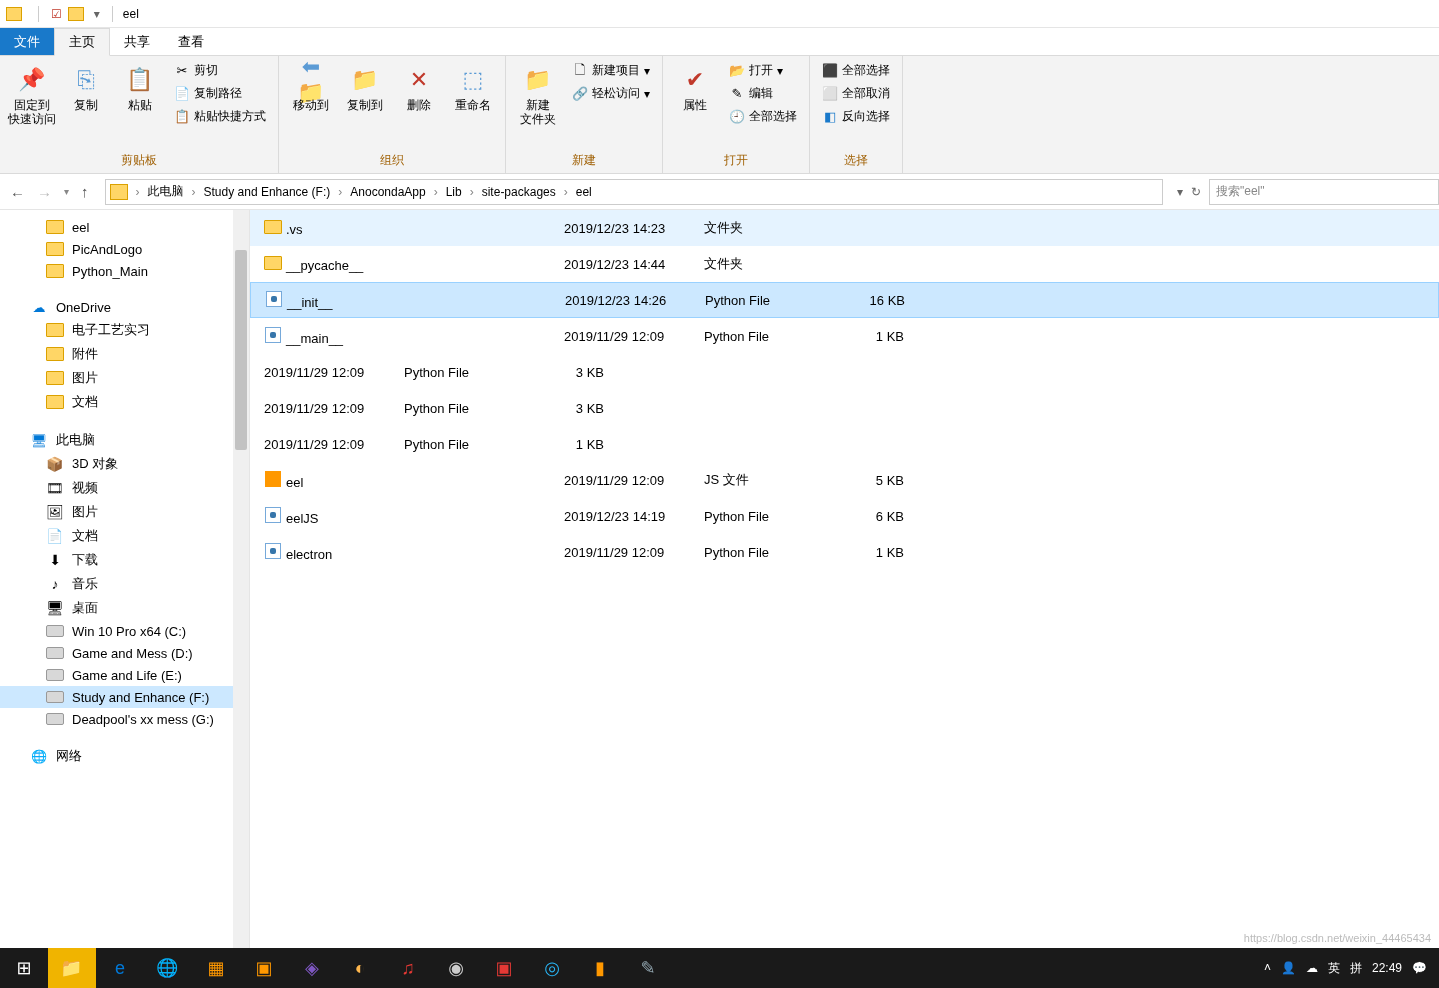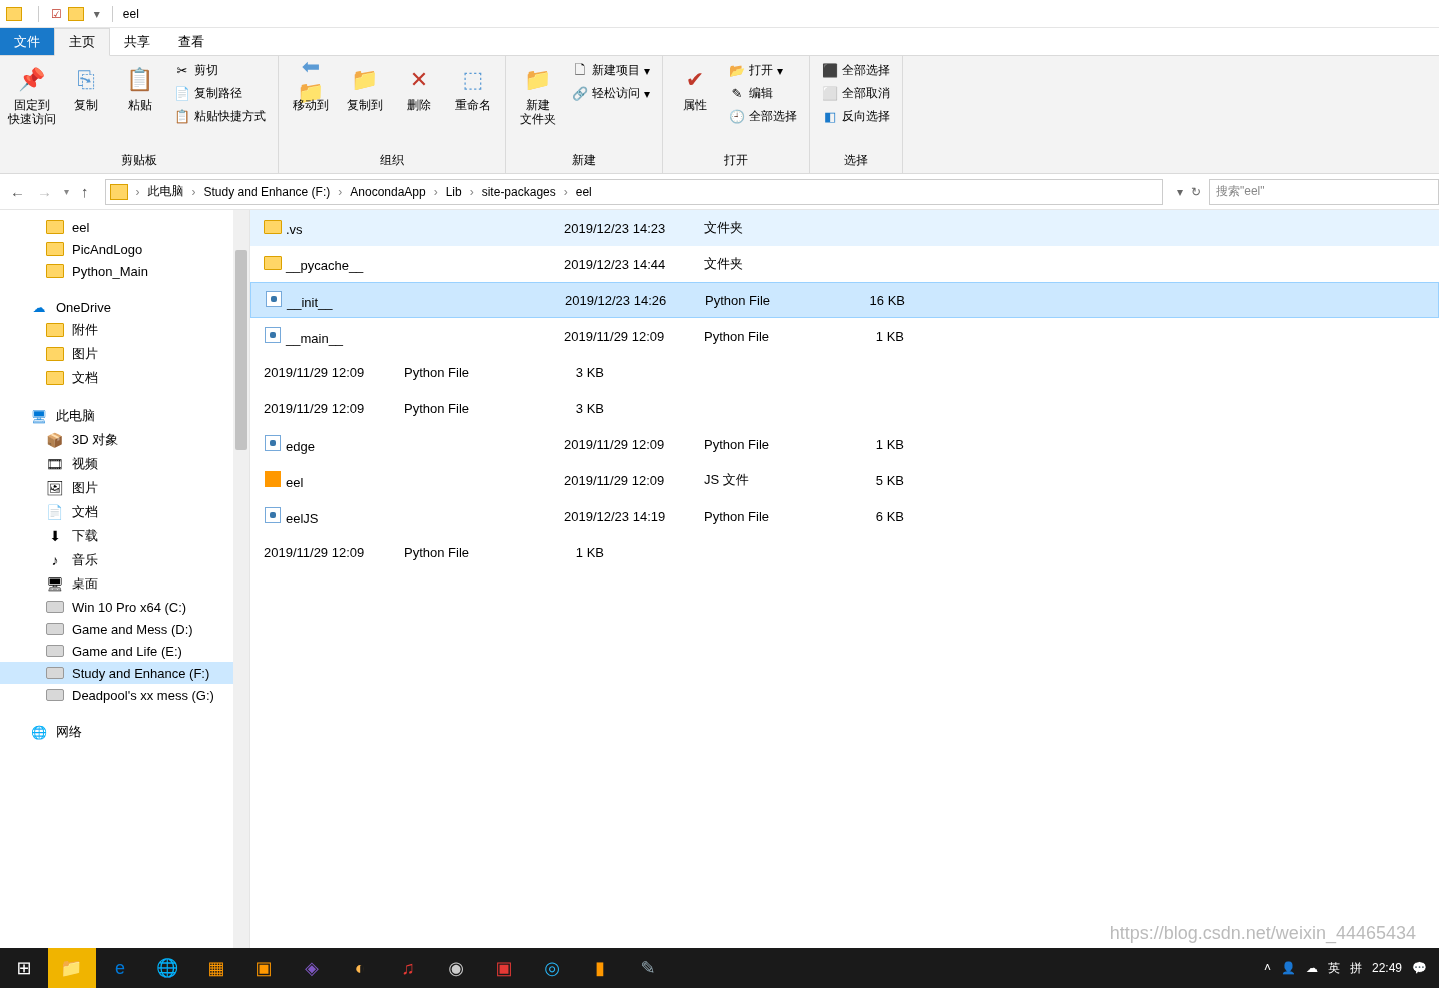--- a/index.html
+++ b/index.html
@@ -15,21 +15,21 @@
 
 .tabs { height: 28px; display: flex; align-items: stretch; background: #fff; border-bottom: 1px solid #dadada; }
 .tab { padding: 0 14px; display:flex; align-items:center; font-size:13px; cursor:pointer; }
 .tab.file { background:#1979ca; color:#fff;text-align:right; }
 .tab.active { background:#f3f3f3; border:1px solid #dadada; border-bottom:1px solid #f3f3f3; margin-bottom:-1px; }
 
 
 .ribbon { height: 118px; background:#f3f3f3; border-bottom:1px solid #dadada; display:flex; }
 .rgroup { border-right:1px solid #dadada; padding:4px 8px 2px 8px; display:flex; flex-direction:column; justify-content:space-between; }
 .rgroup .body { display:flex; align-items:flex-start; gap:6px; flex:1; }
-.rgroup .label { text-align:center; font-size:12px; color:#000000; padding:2px 0; }
+.rgroup .label { text-align:center; font-size:12px; color:#a16207; padding:2px 0; }
 .bigbtn { display:flex; flex-direction:column; align-items:center; justify-content:center; width:48px; padding:4px 2px; cursor:pointer; text-align:center; line-height:1.2; }
 .bigbtn .glyph { width:32px; height:32px; display:flex; align-items:center; justify-content:center; font-size:22px; margin-bottom:2px; }
 .smallbtns { display:flex; flex-direction:column; gap:2px; }
 .smallbtn { display:flex; align-items:center; gap:4px; padding:2px 4px; cursor:pointer; white-space:nowrap; }
 .smallbtn .glyph { width:16px; height:16px; display:inline-flex; align-items:center; justify-content:center; font-size:13px; }
 
 
 .addrrow { height:36px; display:flex; align-items:center; border-bottom:1px solid #e5e5e5; }
 .navbtns { display:flex; align-items:center; gap:12px; padding:0 10px; color:#555; }
 .navbtn { cursor:pointer; font-size:15px; }
@@ -69,21 +69,21 @@
 .fl-row .col { padding:0 10px; overflow:hidden; white-space:nowrap; }
 .fl-row .ficon { width:18px; height:16px; display:inline-flex; align-items:center; justify-content:center; margin-right:4px; }
 .py-ico { width:16px; height:16px; background:#fff; border:1px solid #76a9da; position:relative; }
 .py-ico::after { content:""; position:absolute; width:6px; height:6px; background:#3776ab; border-radius:2px; left:4px; top:4px; }
 .js-ico { width:16px; height:16px; background:#ff9800; }
 
 
 .taskbar { position:absolute; bottom:0; left:0; right:0; height:40px; background:#1a1a1a; display:flex; align-items:center; }
 .task-item { width:48px; height:40px; display:flex; align-items:center; justify-content:center; cursor:pointer; font-size:18px; }
 .task-tray { margin-left:auto; display:flex; align-items:center; gap:10px; padding:0 12px; color:#fff; font-size:12px; }
-.watermark { position:absolute; right:23px; bottom:44px; color:#bbb; font-size:18px; }
+.watermark { position:absolute; right:8px; bottom:44px; color:#bbb; font-size:11px; }
 </style>
 </head>
 <body>
 
 <div class="titlebar">
   <div class="qat">
     <span class="icon-small"></span>
     <span class="sep"></span>
     <span style="color:#c0392b;">☑</span>
     <span class="icon-small"></span>
@@ -269,20 +269,26 @@
         </div>
         <div class="tree-space"></div>
         <div class="tree-item l1">
           <span class="ticon" style="color:#0078d7;">☁</span>
           <span>OneDrive</span>
         </div>
         <div class="tree-item l2">
           <span class="ticon">
             <span class="folder-ico"></span>
           </span>
+          <span>电子工艺实习</span>
+        </div>
+        <div class="tree-item l2">
+          <span class="ticon">
+            <span class="folder-ico"></span>
+          </span>
           <span>附件</span>
         </div>
         <div class="tree-item l2">
           <span class="ticon">
             <span class="folder-ico"></span>
           </span>
           <span>图片</span>
         </div>
         <div class="tree-item l2">
           <span class="ticon">
@@ -416,23 +422,20 @@
       <div class="col col-date">2019/11/29 12:09</div>
       <div class="col col-type">Python File</div>
       <div class="col col-size">3 KB</div>
     </div>
         <div class="fl-row ">
       <div class="col col-date">2019/11/29 12:09</div>
       <div class="col col-type">Python File</div>
       <div class="col col-size">3 KB</div>
     </div>
         <div class="fl-row ">
-      <div class="col col-name"><span class="ficon">
-              <span class="py-ico"></span>
-            </span><span>edge</span></div>
       <div class="col col-date">2019/11/29 12:09</div>
       <div class="col col-type">Python File</div>
       <div class="col col-size">1 KB</div>
     </div>
         <div class="fl-row ">
       <div class="col col-name"><span class="ficon">
               <span class="js-ico"></span>
             </span><span>eel</span></div>
       <div class="col col-date">2019/11/29 12:09</div>
       <div class="col col-type">JS 文件</div>
@@ -440,20 +443,23 @@
     </div>
         <div class="fl-row ">
       <div class="col col-name"><span class="ficon">
               <span class="py-ico"></span>
             </span><span>eelJS</span></div>
       <div class="col col-date">2019/12/23 14:19</div>
       <div class="col col-type">Python File</div>
       <div class="col col-size">6 KB</div>
     </div>
         <div class="fl-row ">
+      <div class="col col-name"><span class="ficon">
+              <span class="py-ico"></span>
+            </span><span>electron</span></div>
       <div class="col col-date">2019/11/29 12:09</div>
       <div class="col col-type">Python File</div>
       <div class="col col-size">1 KB</div>
     </div>
       </div>
   </div>
 </div>
 
 <div class="watermark">https://blog.csdn.net/weixin_44465434</div>
 

